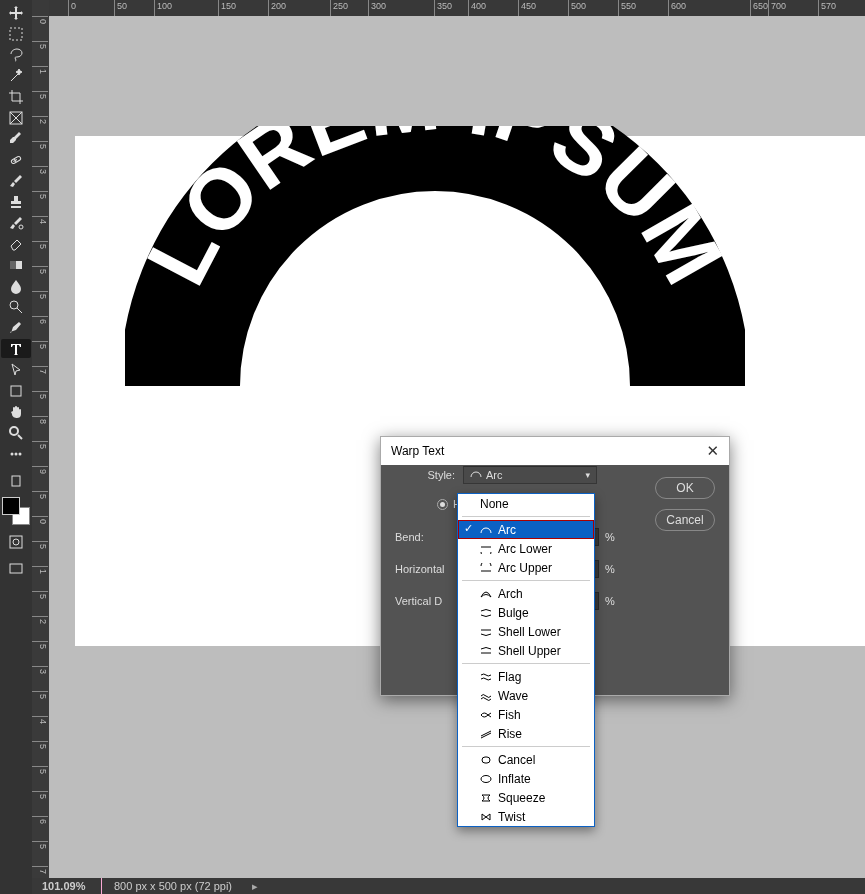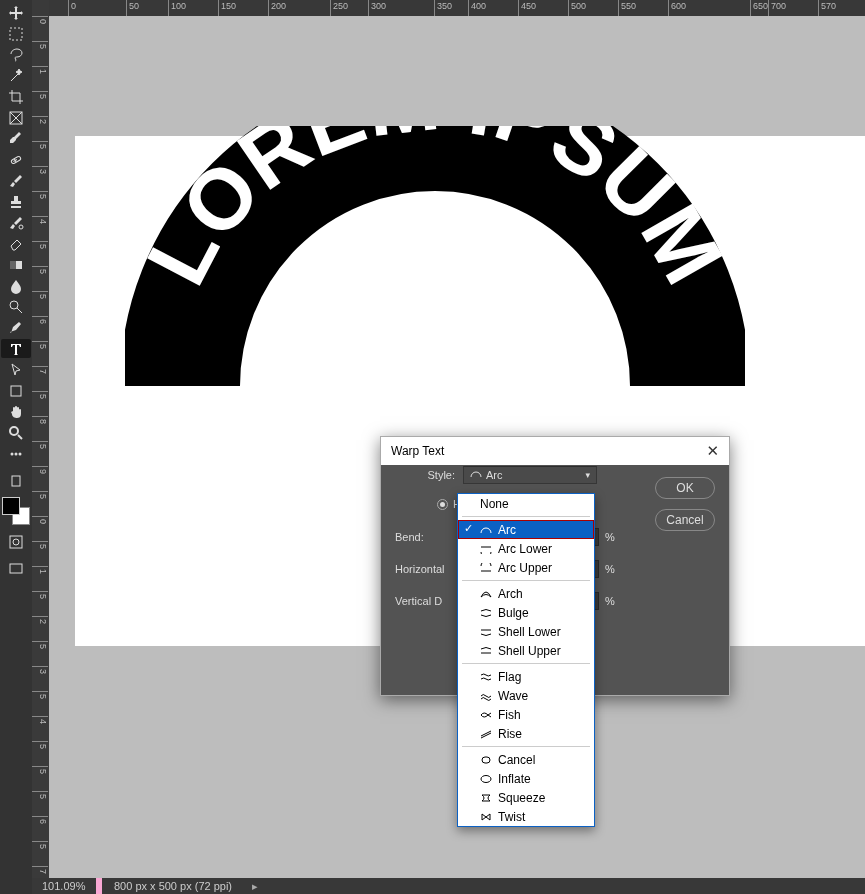--- a/index.html
+++ b/index.html
@@ -114,23 +114,23 @@
     width: 833px; height: 16px;
     background: #383838;
     color: #ccc;
     font-size: 11px;
     display: flex;
     align-items: center;
   }
   .status-bar .zoom {
     width: 70px;
     padding-left: 10px;
-    border-right: 6px solid #f9a8d4;
+    border-right: 1px solid #f9a8d4;
     height: 100%;
-    display:flex; align-items:center;
+    display:flex; align-items:center;font-weight:bold;
   }
   .status-bar .docinfo {
     padding-left: 12px;
     display:flex; align-items:center;
     height:100%;
   }
   .status-bar .arrow { margin-left: 20px; color:#aaa; }
 
   .dialog {
     position: absolute;
@@ -431,22 +431,22 @@
   <div class="tool">
       <svg viewBox="0 0 16 16">
         <rect x="2" y="3" width="12" height="9" fill="none" stroke="#ddd"></rect>
       </svg>
     </div>
 </div>
 
 <div class="ruler-corner"></div>
 <div class="ruler-h" id="rulerH">
     <div class="mark" style="left: 26px;">0</div>
-    <div class="mark" style="left: 84px;">50</div>
-    <div class="mark" style="left: 126px;">100</div>
+    <div class="mark" style="left: 72px;">50</div>
+    <div class="mark" style="left: 112px;">100</div>
     <div class="mark" style="left: 176px;">150</div>
     <div class="mark" style="left: 226px;">200</div>
     <div class="mark" style="left: 288px;">250</div>
     <div class="mark" style="left: 326px;">300</div>
     <div class="mark" style="left: 392px;">350</div>
     <div class="mark" style="left: 426px;">400</div>
     <div class="mark" style="left: 476px;">450</div>
     <div class="mark" style="left: 526px;">500</div>
     <div class="mark" style="left: 576px;">550</div>
     <div class="mark" style="left: 626px;">600</div>

